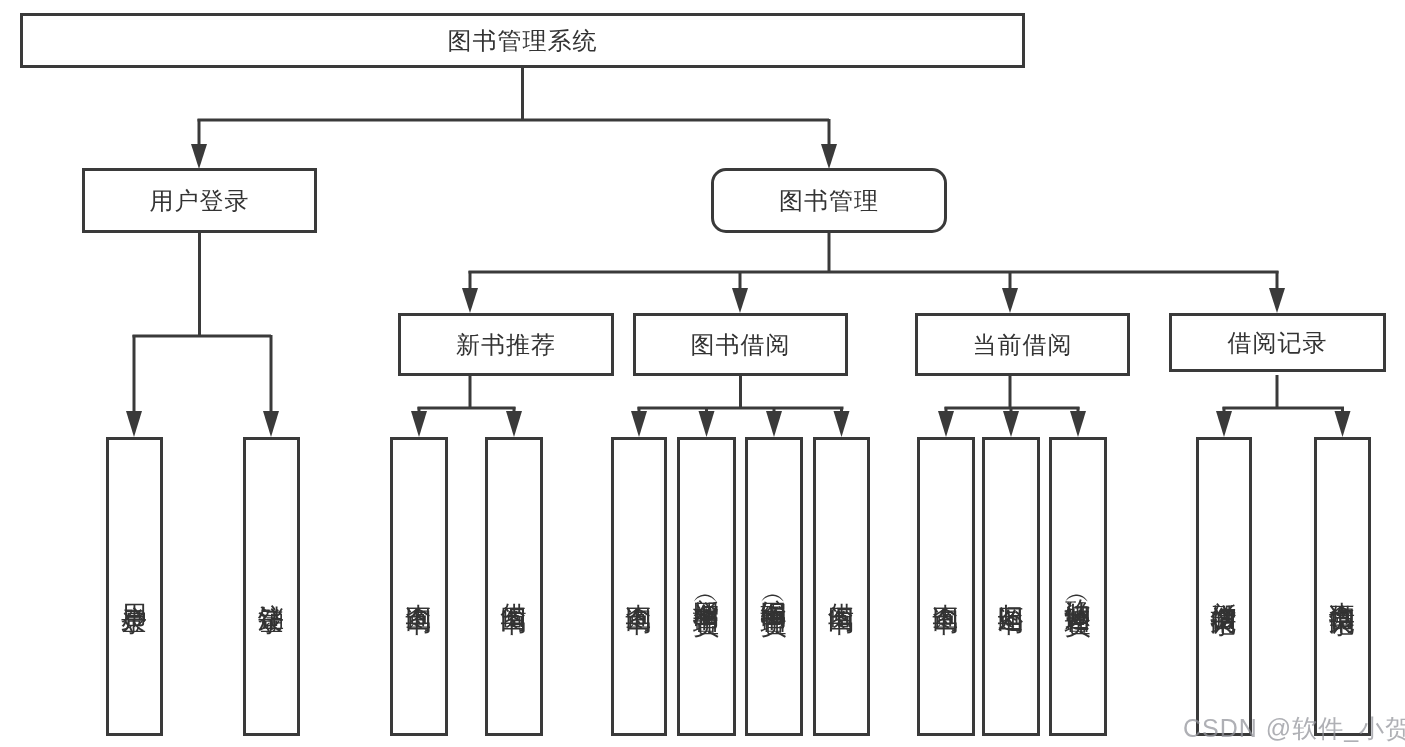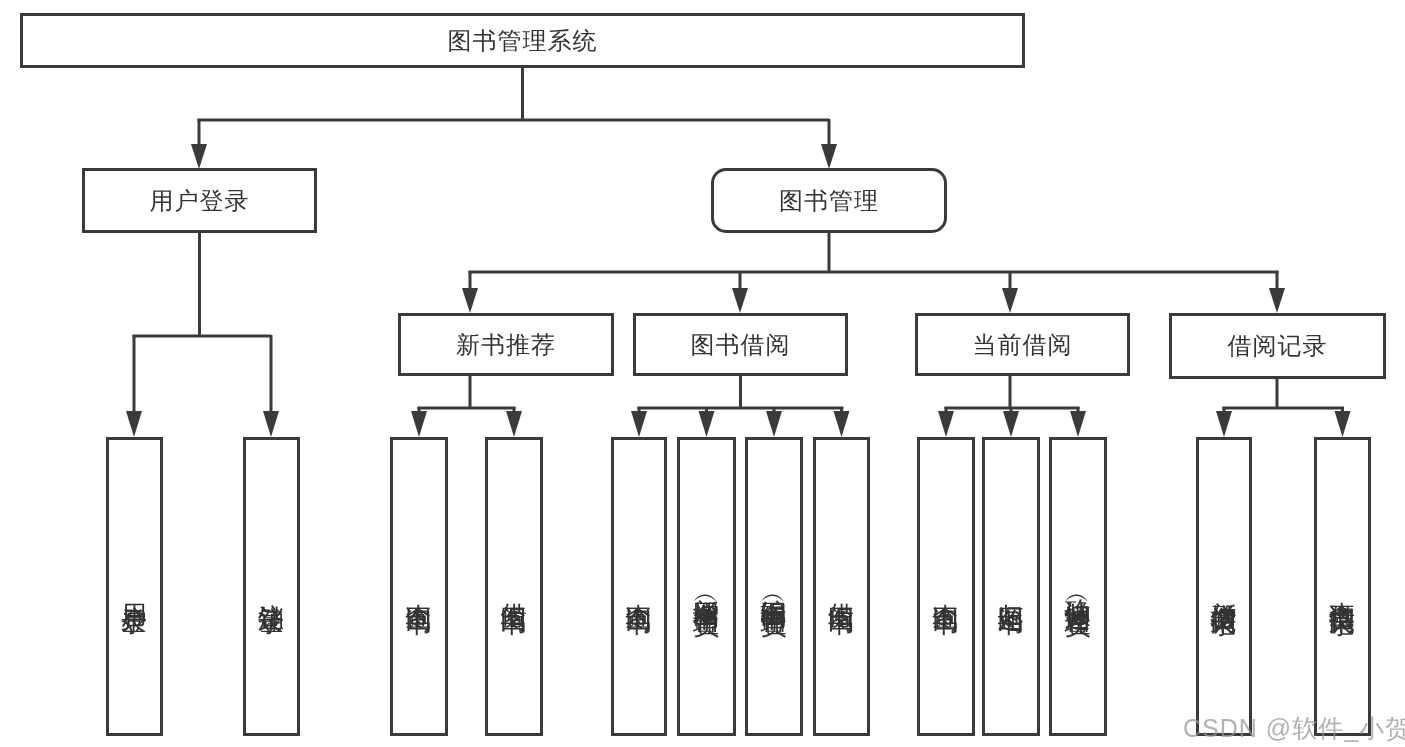--- a/index.html
+++ b/index.html
@@ -140,21 +140,21 @@
 
   <div class="node h-node" style="left:362px; top:313px; width:216px; height:63px;margin-left:36px;">
     <span>新书推荐</span>
   </div>
   <div class="node h-node" style="left:633px; top:313px; width:215px; height:63px;">
     <span>图书借阅</span>
   </div>
   <div class="node h-node" style="left:903px; top:313px; width:215px; height:63px;margin-left:12px;">
     <span>当前借阅</span>
   </div>
-  <div class="node h-node" style="left:1169px; top:313px; width:217px; height:66px;">
+  <div class="node h-node" style="left:1169px; top:313px; width:217px; height:59px;">
     <span>借阅记录</span>
   </div>
 
   <div class="node leaf" style="left:106px; width:57px;">
     <span class="v-text">用户登录</span>
   </div>
   <div class="node leaf" style="left:243px; width:57px;">
     <span class="v-text">注销登录</span>
   </div>
 

